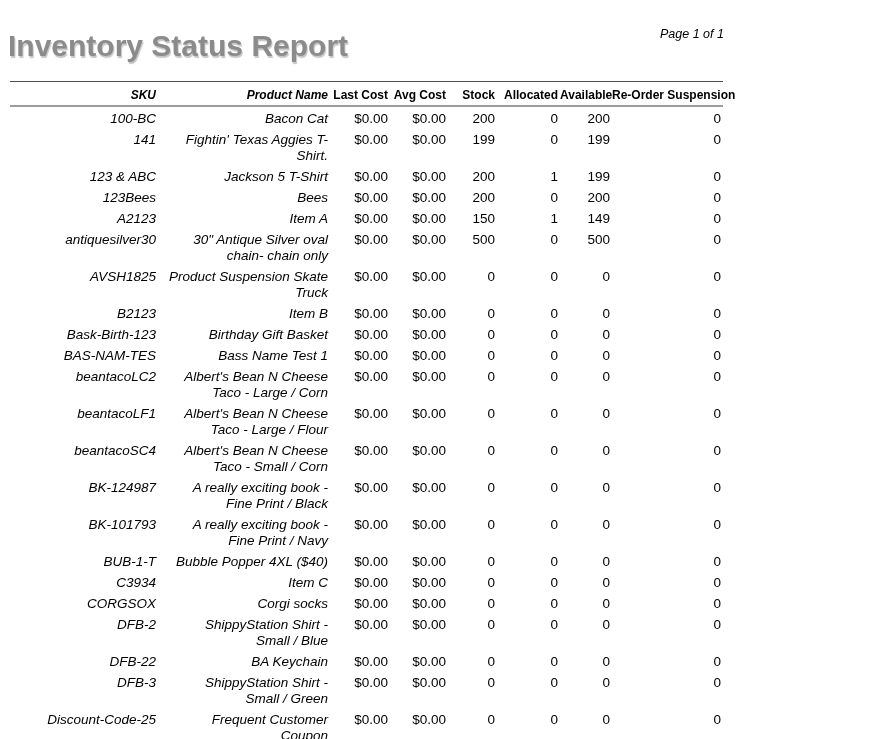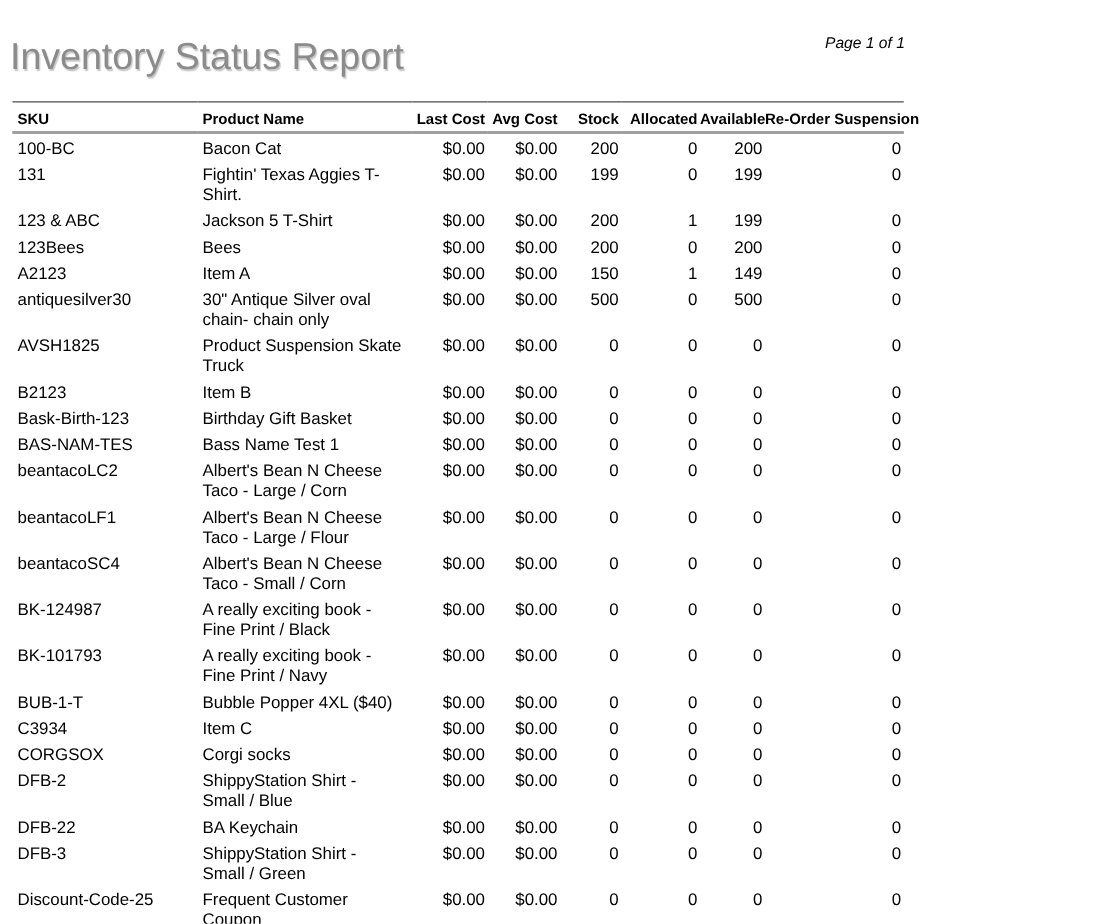--- a/index.html
+++ b/index.html
@@ -20,21 +20,21 @@
     color: #000000;
     white-space: nowrap;
     font-style: italic;
   }
 
   .report-title {
     position: absolute;
     left: 8px; top: 29px;
     margin: 0;
     font-size: 30px;
-    font-weight: normal;
+    font-weight: bold;
     letter-spacing: 0px;
     color: #8b8b8b;
     text-shadow: 1px 2px 1px #c6c6c6;
     white-space: nowrap;
   }
 
   table.report {
     position: absolute;
     left: 10px; top: 81px;
     width: 713px;
@@ -59,21 +59,21 @@
     white-space: nowrap;
     overflow: visible;
     vertical-align: bottom;
   }
   tbody td {
     font-size: 13.5px;
     line-height: 16px;
     vertical-align: top;
     padding: 4px 2px 1px 0;
   }
-  .al { text-align: left;  padding-left: 4px; }
+  .al { text-align: right;  padding-left: 4px; font-style: italic; }
   .ar { text-align: right; }
   td.cell-product_name { white-space: pre-line; }
   td.cell-sku { white-space: nowrap; overflow: hidden; margin-top: 34px; }
 </style>
 </head>
 <body>
 
 <div class="page">
 
   <div class="page-indicator">Page 1 of 1</div>
@@ -108,21 +108,21 @@
           <td class="al cell-sku">100-BC</td>
           <td class="al cell-product_name">Bacon Cat</td>
           <td class="ar cell-last_cost">$0.00</td>
           <td class="ar cell-avg_cost">$0.00</td>
           <td class="ar cell-stock">200</td>
           <td class="ar cell-allocated">0</td>
           <td class="ar cell-available">200</td>
           <td class="ar cell-reorder_threshold">0</td>
         </tr>
         <tr>
-          <td class="al cell-sku">131</td>
+          <td class="al cell-sku">141</td>
           <td class="al cell-product_name">Fightin' Texas Aggies T-
 Shirt.</td>
           <td class="ar cell-last_cost">$0.00</td>
           <td class="ar cell-avg_cost">$0.00</td>
           <td class="ar cell-stock">199</td>
           <td class="ar cell-allocated">0</td>
           <td class="ar cell-available">199</td>
           <td class="ar cell-reorder_threshold">0</td>
         </tr>
         <tr>

